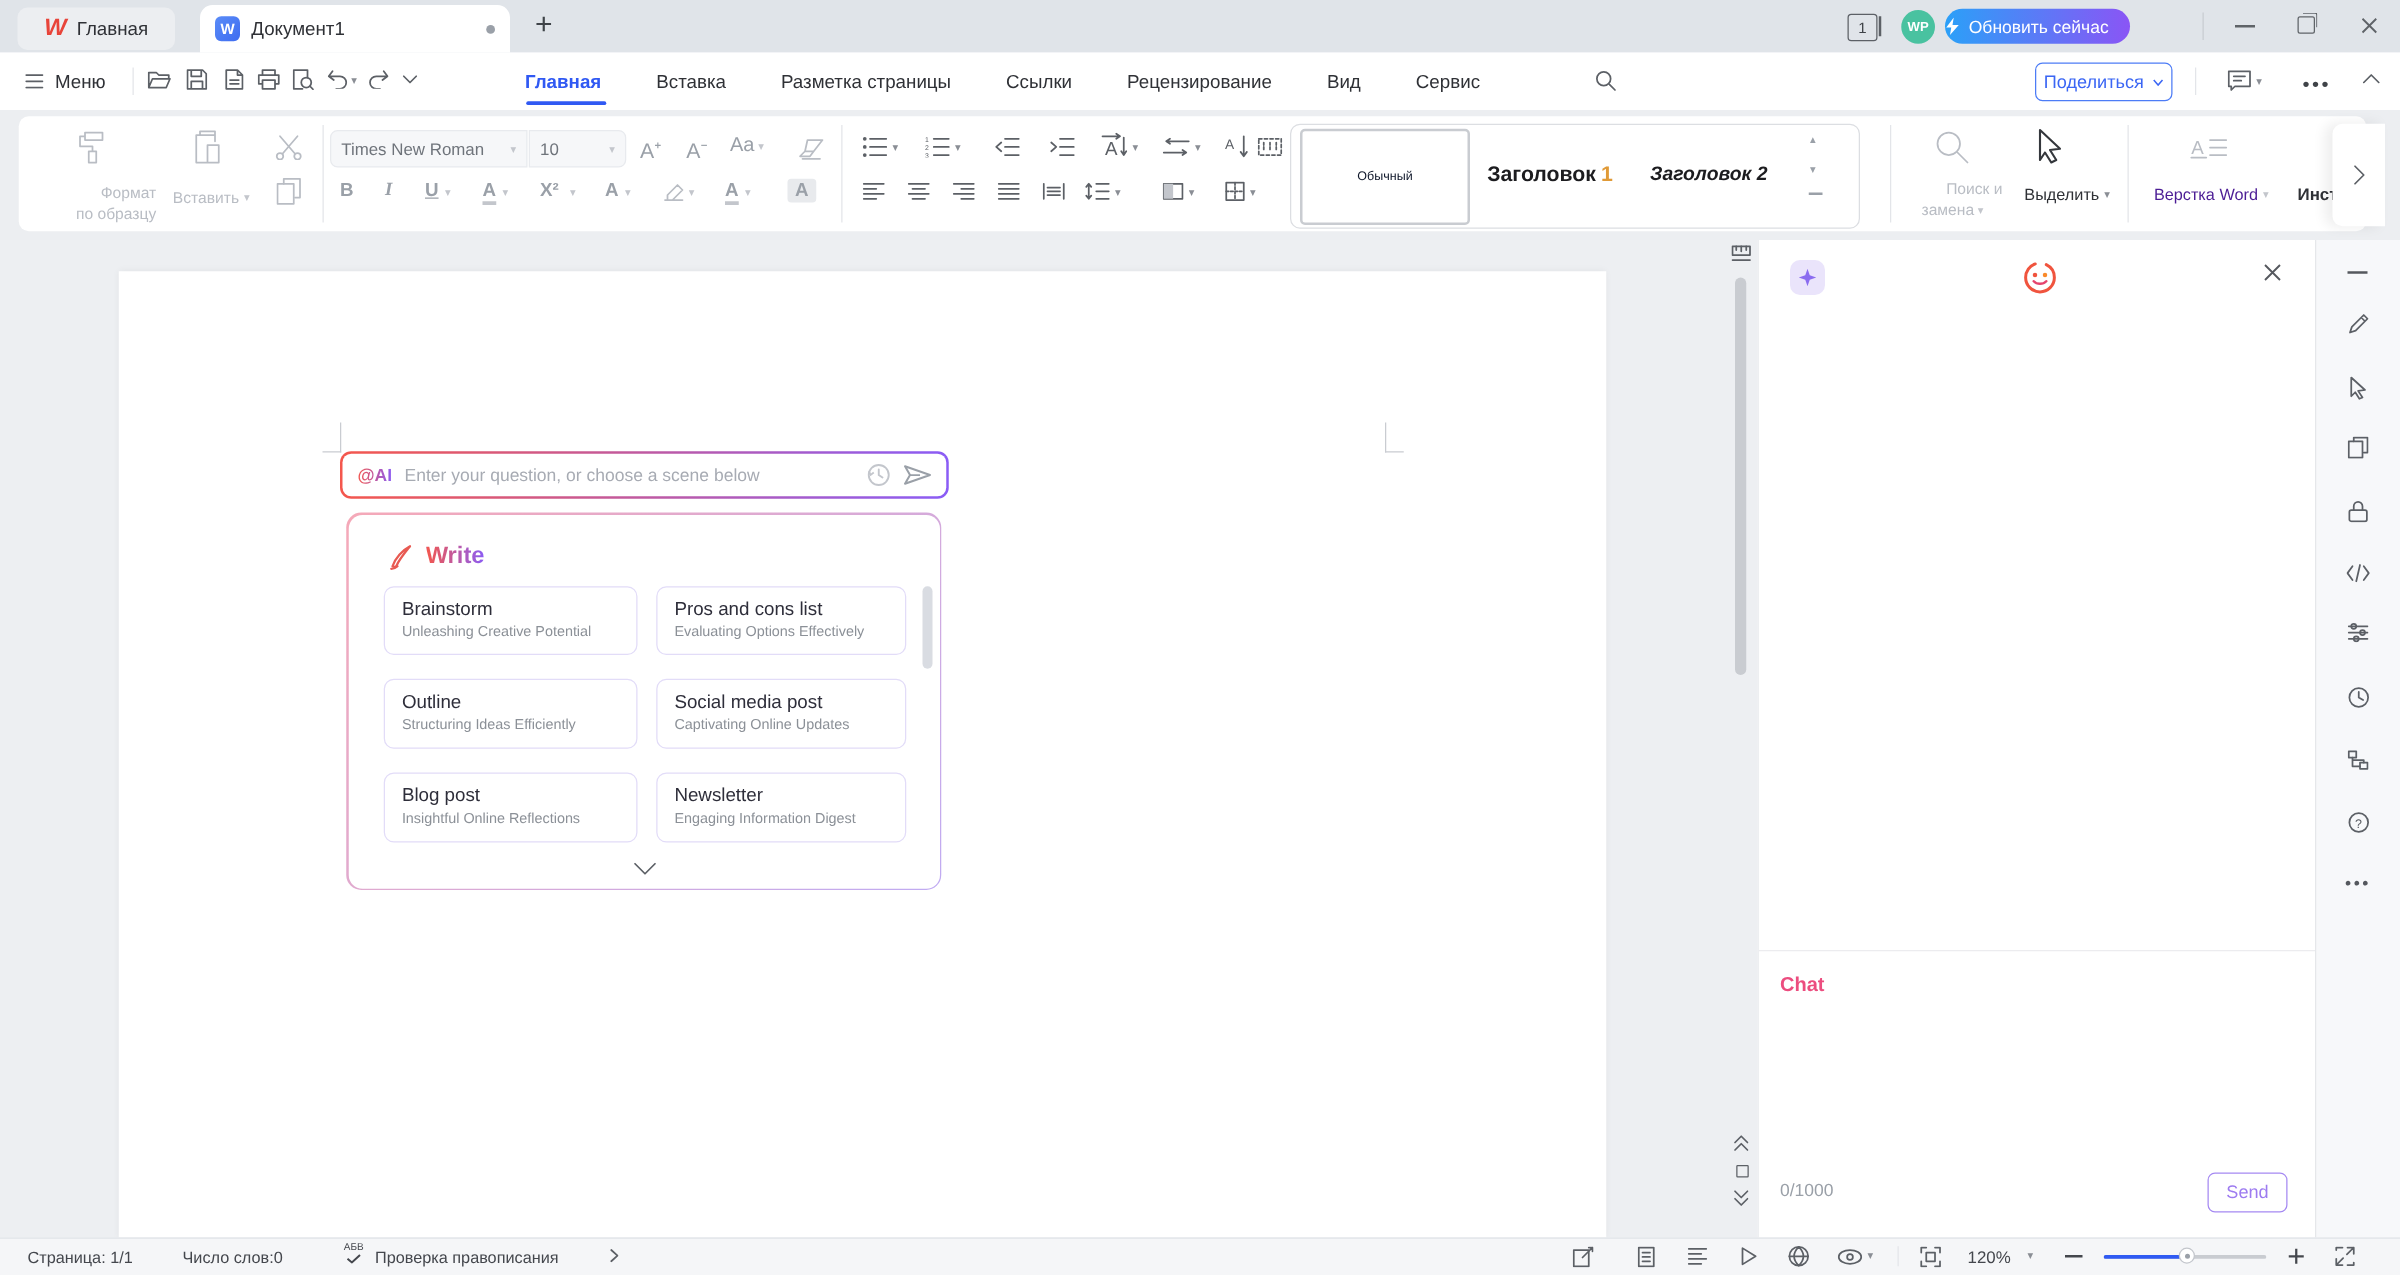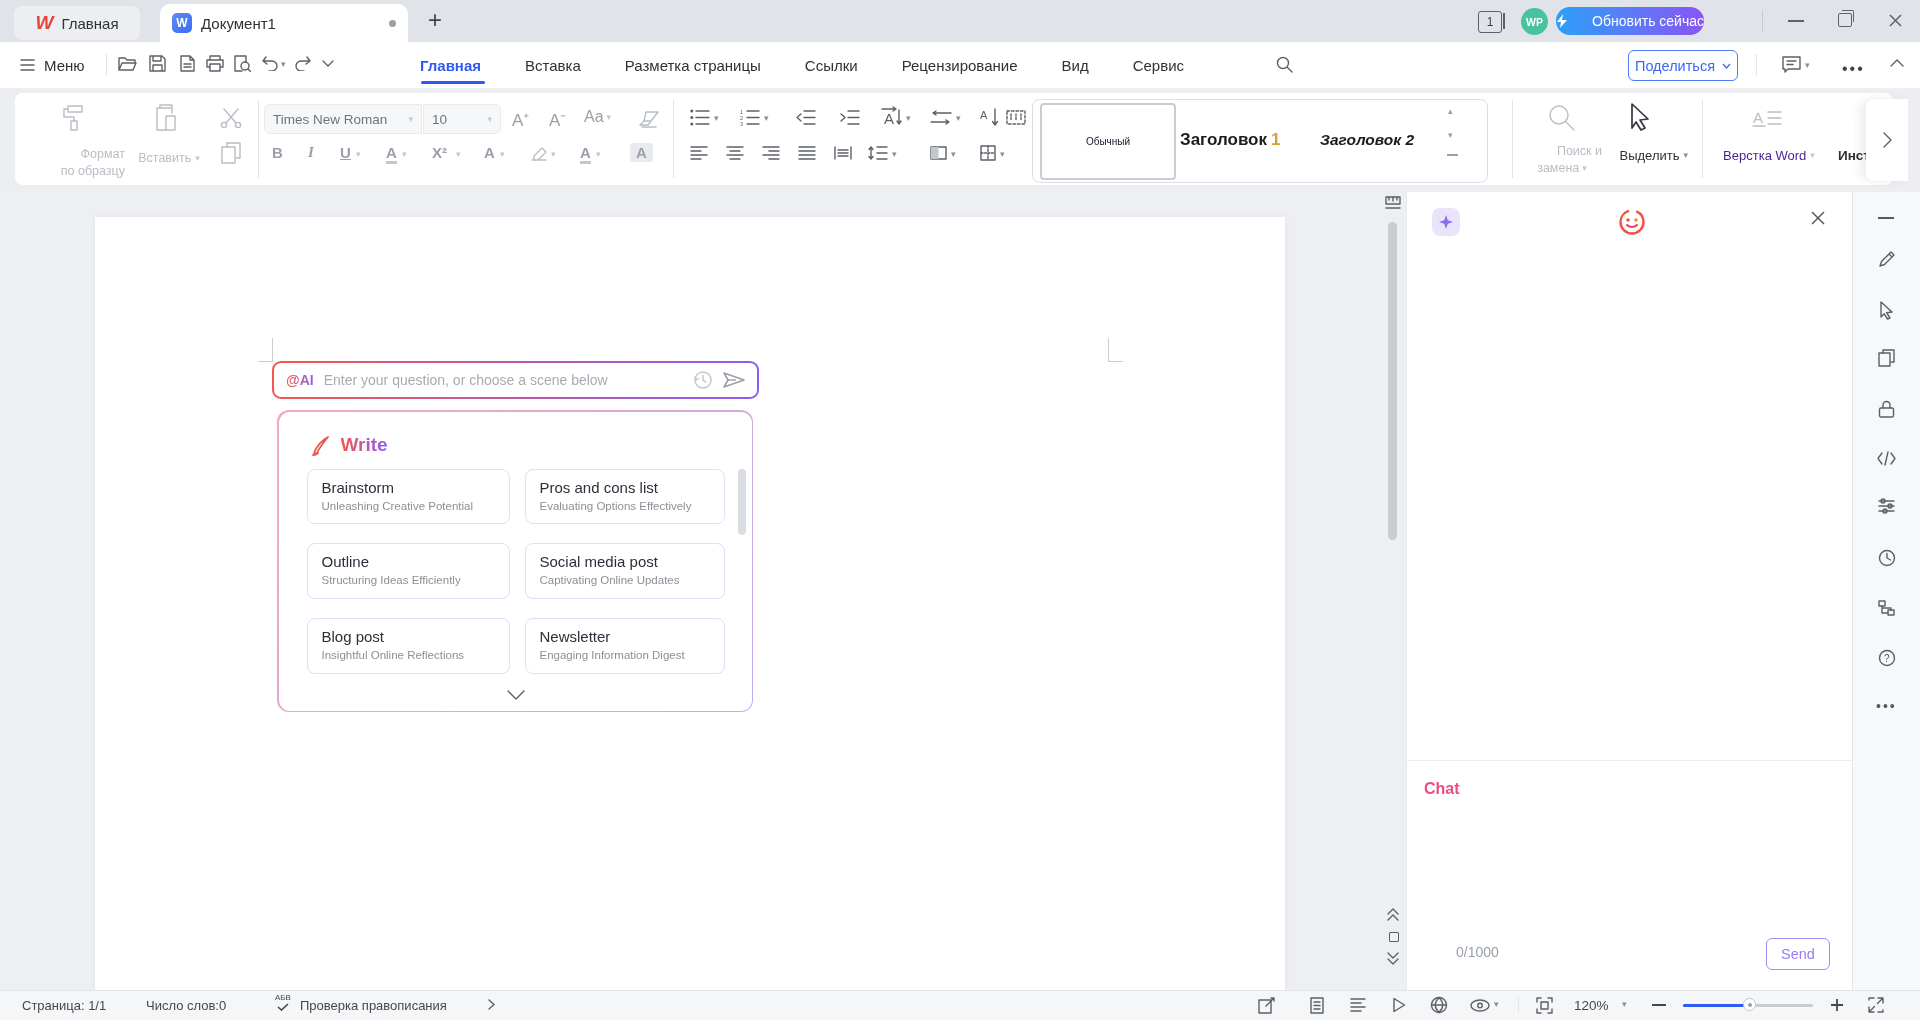--- a/index.html
+++ b/index.html
@@ -41,21 +41,21 @@
 
 <div class="abs flex" style="left:1478px;top:11px;width:22px;height:20px;border:1.4px solid #5c6066;border-radius:3px;justify-content:center;font-size:12px;color:#3f4348">
   <span>1</span>
 </div>
 <div class="abs" style="left:1503px;top:13px;width:2px;height:16px;background:#5c6066"></div>
 
 <div class="abs flex" style="left:1521px;top:8px;width:27px;height:27px;border-radius:50%;background:#49c2a0;justify-content:center">
   <span style="color:#fff;font-size:10.5px;font-weight:bold">WP</span>
 </div>
 
-<div class="abs flex" style="left:1556px;top:7px;width:148px;height:28px;border-radius:16px;background:linear-gradient(90deg,#2ba0f8,#8a55f5);justify-content:space-between;gap:7px">
+<div class="abs flex" style="left:1556px;top:7px;width:148px;height:28px;border-radius:16px;background:linear-gradient(90deg,#2ba0f8,#8a55f5);justify-content:flex-start;gap:7px">
   <svg width="12" height="14" viewBox="0 0 12 14">
       <path d="M7 0 1 8h4l-1 6 7-8H6z" fill="#fff"></path>
     </svg>
   <span style="color:#fff;font-size:14px">Обновить сейчас</span>
 </div>
 
 <div class="abs vdiv" style="left:1762px;top:10px;height:22px;background:#c7cbd1"></div>
 
 <div class="abs" style="left:1788px;top:20px;width:16px;height:1.6px;background:#5f6368"></div>
 <div class="abs" style="left:1838px;top:13px;width:12px;height:12px;border:1.5px solid #5f6368;border-radius:2px"></div>
@@ -264,21 +264,21 @@
 <svg class="abs" style="left:980px;top:145px" width="16" height="16" viewBox="0 0 16 16">
     <rect class="sv" x="1" y="1" width="14" height="14"></rect>
     <path class="sv" d="M8 1v14M1 8h14" stroke-dasharray="2 1.5"></path>
   </svg>
 <span class="abs caret" style="left:1000px;top:150px">▾</span>
 
 <div class="abs" style="left:1032px;top:99px;width:454px;height:82px;border:1px solid #dcdee2;border-radius:8px;background:#fff"></div>
 <div class="abs flex" style="left:1040px;top:103px;width:132px;height:73px;border:2px solid #c9ccd1;border-radius:4px;background:#fff;justify-content:center">
   <span style="font-size:10px;color:#0f172a">Обычный</span>
 </div>
-<div class="abs flex" style="left:1180px;top:103px;width:120px;height:73px;gap:4px">
+<div class="abs flex" style="left:1180px;top:103px;width:120px;height:73px;justify-content:center;gap:4px">
   <span style="font-size:17px;font-weight:bold;color:#1c1c1f">Заголовок</span>
   <span style="font-size:17px;font-weight:bold;color:#e09a37">1</span>
 </div>
 <div class="abs flex" style="left:1308px;top:103px;width:118px;height:73px;justify-content:center">
   <span style="font-size:15.5px;font-weight:bold;font-style:italic;color:#1c1c1f">Заголовок 2</span>
 </div>
 <div class="abs" style="left:1448px;top:106px;font-size:9px;color:#9aa0a8">▴</div>
 <div class="abs" style="left:1448px;top:130px;font-size:9px;color:#9aa0a8">▾</div>
 <div class="abs" style="left:1447px;top:154px;width:11px;height:2px;background:#9aa0a8"></div>
 
@@ -408,21 +408,21 @@
     <circle cx="18" cy="12" r="1.8" fill="#f98a2b"></circle>
   <path d="M9 17c2.5 2.8 7.5 2.8 10 0" fill="none" stroke="#e5446e" stroke-width="2" stroke-linecap="round"></path>
 </svg>
 <svg class="abs" style="left:1810px;top:210px" width="16" height="16" viewBox="0 0 16 16">
     <path d="M2 2l12 12M14 2 2 14" stroke="#55585e" stroke-width="1.5"></path>
   </svg>
 
 <div class="abs" style="left:1407px;top:760px;width:445px;height:1px;background:#ececef"></div>
 <div class="abs" style="left:1424px;top:780px;font-size:16px;font-weight:bold;color:#ec4d7f">Chat</div>
 
-<div class="abs" style="left:1456px;top:944px;font-size:14px;color:#9aa0a8">0/1000</div>
+<div class="abs" style="left:1424px;top:944px;font-size:14px;color:#9aa0a8">0/1000</div>
 <div class="abs flex" style="left:1766px;top:938px;width:62px;height:30px;border:1px solid #a589f2;border-radius:6px;justify-content:center">
   <span style="font-size:14.5px;color:#9d7bf0">Send</span>
 </div>
 
 <div class="abs" style="left:1852px;top:192px;width:68px;height:798px;background:#f7f8fa;border-left:1px solid #e5e7ea;box-sizing:border-box"></div>
 <div class="abs" style="left:1878px;top:217px;width:16px;height:2px;background:#55585e"></div>
 <svg class="abs" style="left:1878px;top:250px" width="18" height="18" viewBox="0 0 18 18">
     <path class="sv" d="M2 16l1.5-4.5L13 2l3 3-9.5 9.5z M11 4l3 3"></path>
   </svg>
 <svg class="abs" style="left:1879px;top:301px" width="17" height="19" viewBox="0 0 17 19">

